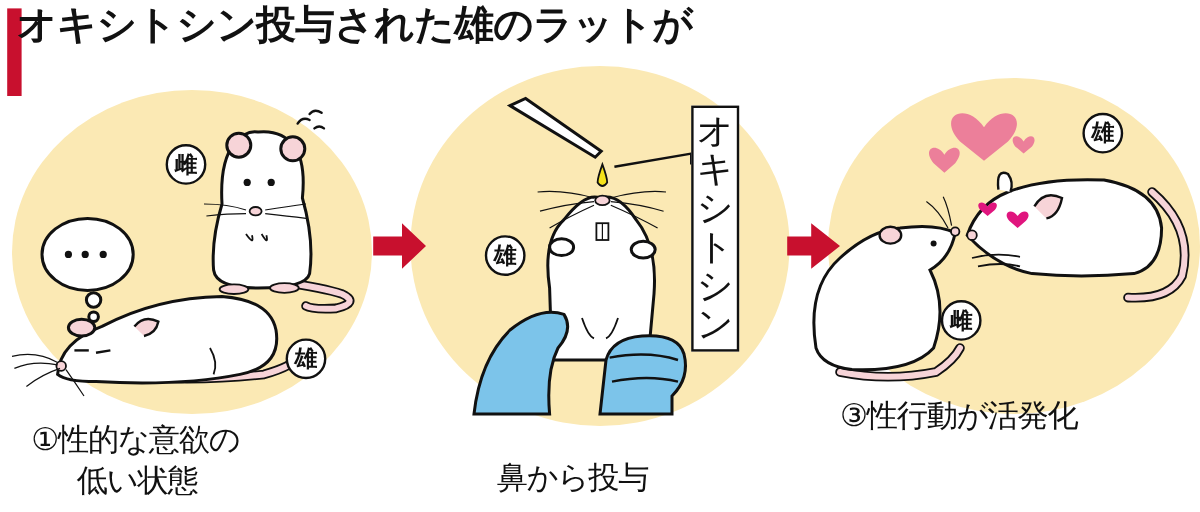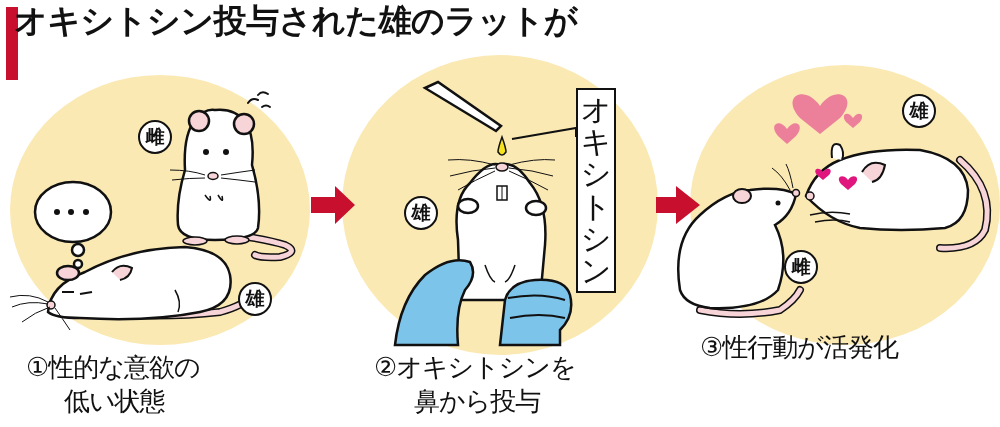--- a/index.html
+++ b/index.html
@@ -7,21 +7,21 @@
          font-family:"DejaVu Sans", "Liberation Sans", sans-serif; color:#111; }
   .title-bar { position:absolute; left:6px; top:7px; width:12px; height:73px; background:#c8102e; }
   .title { position:absolute; left:14px; top:2px; font-size:33px; line-height:37px; font-weight:bold;
            letter-spacing:-0.5px; color:#111; white-space:nowrap; }
   .title div { height:37px; }
   svg.scene { position:absolute; left:0; top:0; }
   .caption { position:absolute; font-size:26px; line-height:34px; color:#111; white-space:nowrap; letter-spacing:-1px; }
   .cap1 { left:26px; top:350px; }
   .cap1 .l2 { padding-left:38px; }
   .cap2 { left:374px; top:350px; }
-  .cap2 .l2 { padding-left:40px; }
+  .cap2 .l2 { padding-left:40px;margin-top:32px; }
   .cap3 { left:700px; top:330px; }
   .vlabel { position:absolute; left:576px; top:88px; width:40px; height:205px; border:2px solid #111;
             background:#fff; box-sizing:border-box; display:flex; flex-direction:column; align-items:center;
             justify-content:space-around; font-size:30px; line-height:32px; padding:4px 0; }
   .vlabel span { display:block; }
   .badge { position:absolute; width:34px; height:34px; border:2px solid #111; border-radius:50%;
            background:#fff; box-sizing:border-box; display:flex; align-items:center; justify-content:center;
            font-size:19px; font-weight:bold; color:#111; }
 </style>
 </head>
@@ -171,18 +171,17 @@
 <div class="badge" style="left:238px; top:282px;">雄</div>
 <div class="badge" style="left:404px; top:196px;">雄</div>
 <div class="badge" style="left:902px; top:94px;">雄</div>
 <div class="badge" style="left:784px; top:250px;">雌</div>
 
 <div class="caption cap1">
   <div>①性的な意欲の</div>
   <div class="l2">低い状態</div>
 </div>
 <div class="caption cap2">
-  <div>②オキシトシンを</div>
   <div class="l2">鼻から投与</div>
 </div>
 <div class="caption cap3">
   <div>③性行動が活発化</div>
 </div>
 
 </body></html>

